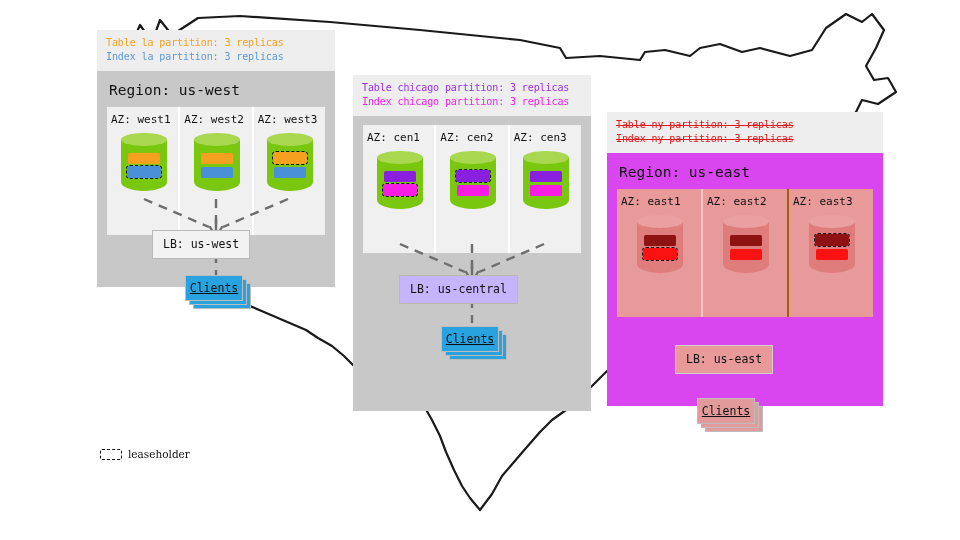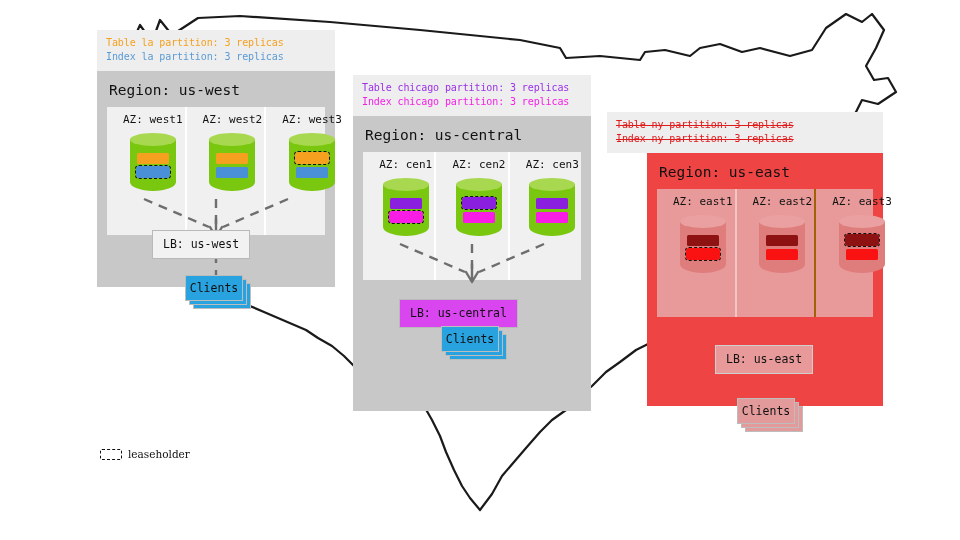--- a/index.html
+++ b/index.html
@@ -34,22 +34,22 @@
   .region-title {
     font-size: 14.5px;
     color: #111;
     margin: 2px 0 9px 2px;
     white-space: nowrap;
   }
 
   .az-strip { display: flex; }
   .az-cell {
     flex: 1 1 0;
-    padding: 6px 2px 10px 16px;
-    text-align: center;
+    padding: 6px 2px 10px 4px;
+    text-align: left;
     position: relative;
   }
   .az-label {
     font-size: 11px;
     color: #111;
     white-space: nowrap;
     margin-bottom: 7px;
   }
 
   
@@ -98,21 +98,21 @@
   .clients .sheet {
     position: absolute;
     width: 58px; height: 26px;
     border: 1px solid #bdbdbd;
   }
   .clients .sheet.s3 { left: 8px; top: 8px; }
   .clients .sheet.s2 { left: 4px; top: 4px; }
   .clients .sheet.s1 {
     left: 0; top: 0;
     display: flex; align-items: center; justify-content: center;
-    font-size: 11.5px; color: #111;
+    font-size: 11.5px; color: #111; text-decoration: underline;
   }
 
   
   .conn { position: absolute; z-index: 4; pointer-events: none; }
 
   
   #legend {
     position: absolute; z-index: 5;
     display: flex; align-items: center; gap: 6px;
   }
@@ -224,21 +224,20 @@
       </div>
     </div>
   </div>
 
   <div class="region-group" style="left:353px; top:75px; width:238px;">
     <div class="banner">
       <div class="banner-line" style="color:#9b30e8;">Table chicago partition: 3 replicas</div>
       <div class="banner-line" style="color:#f520e8;">Index chicago partition: 3 replicas</div>
     </div>
     <div class="region-body" style="background:#c8c8c8; height:295px; position:relative;">
-      <div class="region-title">Region: us-central</div>
 
       <div class="az-strip" style="background:#f0f0f0; height:128px;">
         <div class="az-cell" style="border-right:2px solid #ffffff;">
           <div class="az-label">AZ: cen1</div>
           <div class="cyl">
             <div class="body" style="background:#7ac70f;"></div>
             <div class="top" style="background:#a8d84f;"></div>
             <div class="band table-band" style="background:#8a1fe0;"></div>
             <div class="band index-band lease" style="background:#f81ce5;"></div>
           </div>
@@ -266,40 +265,40 @@
       <svg class="conn" style="left:0; top:0;" width="238" height="295" viewBox="0 0 238 295">
         <g stroke="#6e6e6e" stroke-width="2.4" fill="none" stroke-dasharray="9,7">
           <path d="M47,128 L112,156"></path>
           <path d="M119,128 L119,154"></path>
           <path d="M191,128 L126,156"></path>
         </g>
         <path d="M119,148 L119,164 M113,156 L119,166 L125,156" stroke="#6e6e6e" stroke-width="2.4" fill="none" stroke-linecap="round" stroke-linejoin="round"></path>
         <path d="M119,184 L119,210" stroke="#6e6e6e" stroke-width="2.4" fill="none" stroke-dasharray="8,7"></path>
       </svg>
 
-      <div class="lb-box" style="left:46px; top:159px; background:#d946ef;margin-top:24px;">
+      <div class="lb-box" style="left:46px; top:159px; background:#c4b5fd;">
         <span>LB: us-central</span>
       </div>
 
       <div class="clients" style="left:88px; top:210px; height:38px;">
         <div class="sheet s3" style="background:#29a3e0;"></div>
         <div class="sheet s2" style="background:#29a3e0;"></div>
         <div class="sheet s1" style="background:#29a3e0;">
           <span>Clients</span>
         </div>
       </div>
     </div>
   </div>
 
   <div class="region-group" style="left:607px; top:112px; width:276px;">
     <div class="banner">
       <div class="banner-line struck" style="color:#e01b1b;">Table ny partition: 3 replicas</div>
       <div class="banner-line struck" style="color:#e01b1b;">Index ny partition: 3 replicas</div>
     </div>
-    <div class="region-body" style="background:#ef4444; height:253px; position:relative;margin-left:40px;">
+    <div class="region-body" style="background:#d946ef; height:253px; position:relative;">
       <div class="region-title">Region: us-east</div>
 
       <div class="az-strip" style="background:#e89a9a; height:128px;">
         <div class="az-cell" style="border-right:2px solid #f4c3c3;">
           <div class="az-label">AZ: east1</div>
           <div class="cyl">
             <div class="body" style="background:#df7c7c;"></div>
             <div class="top" style="background:#eaa0a0;"></div>
             <div class="band table-band" style="background:#8e1212;"></div>
             <div class="band index-band lease" style="background:#fa1111;"></div>

